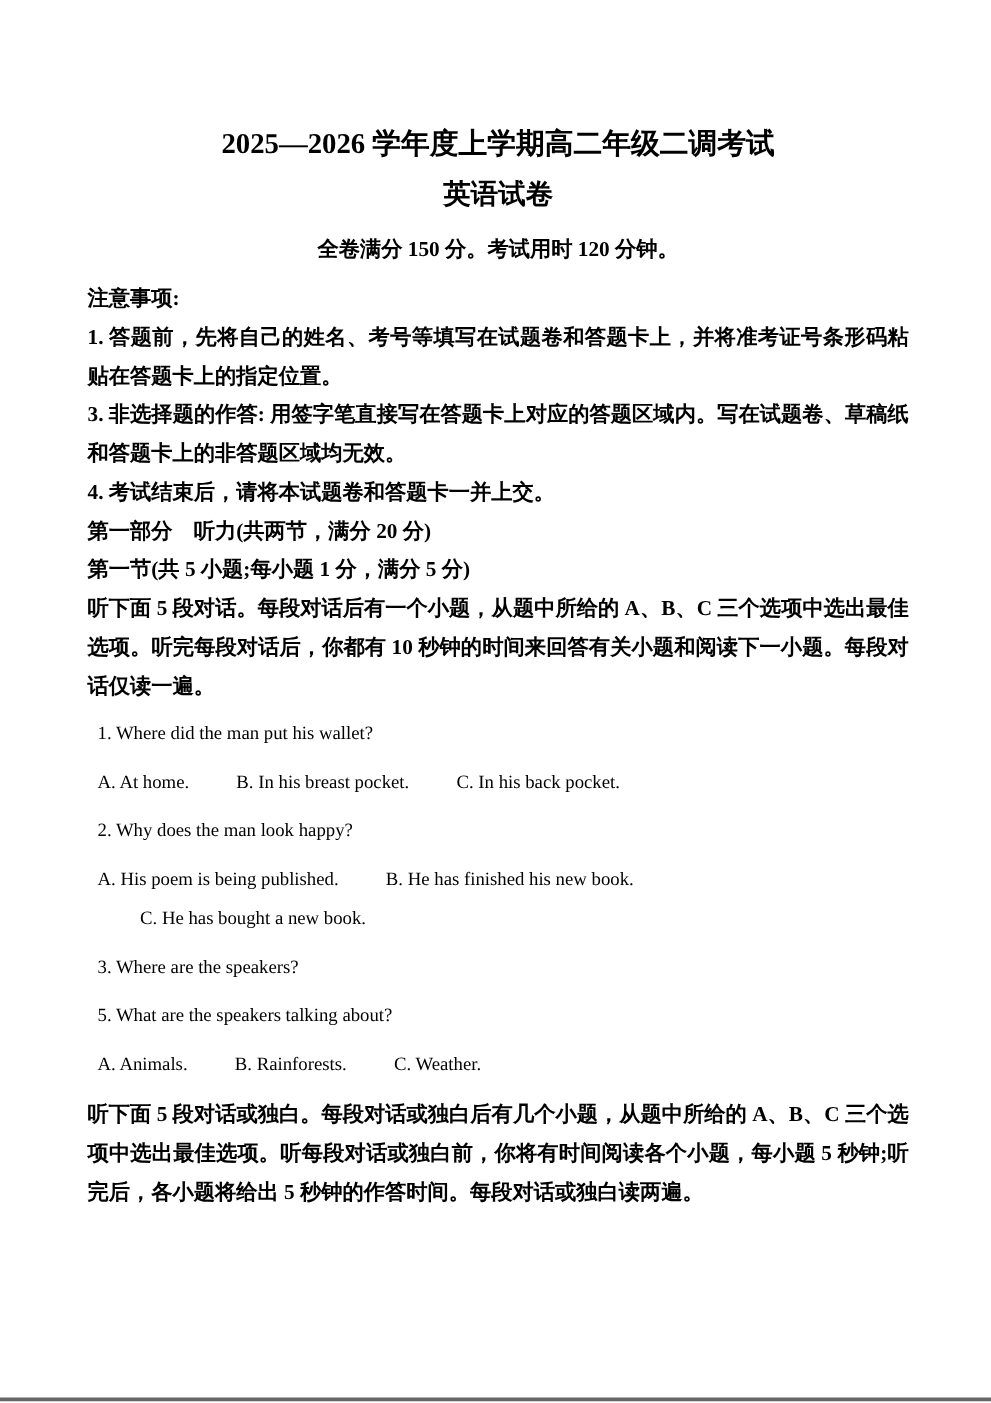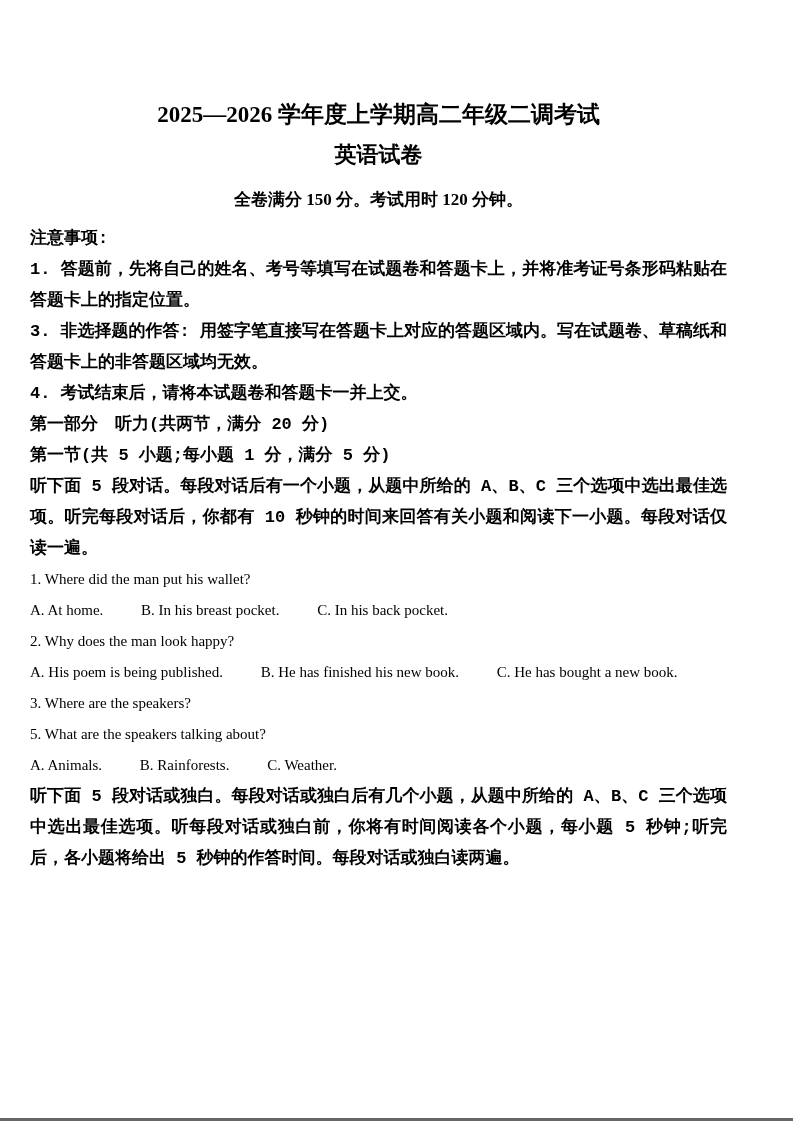--- a/index.html
+++ b/index.html
@@ -6,21 +6,21 @@
   body {
     width: 793px;
     height: 1122px;
     background: #ffffff;
     color: #000000;
     font-family: "Liberation Serif", "DejaVu Serif", serif;
     position: relative;
     overflow: hidden;
   }
   .content {
-    padding: 98px 66px 0 30px;
+    padding: 98px 66px 0 70px;
   }
   .exam-title {
     margin: 0;
     font-size: 23px;
     line-height: 34px;
     font-weight: bold;
     text-align: center;
   }
   .paper-title {
     margin: 6px 0 0 0;
@@ -35,25 +35,24 @@
     line-height: 31px;
     font-weight: bold;
     text-align: center;
   }
   .cn {
     margin: 0;
     font-size: 17px;
     line-height: 31px;
     font-weight: bold;
     text-align: justify;
-    font-family: Liberation Mono, monospace;
   }
   .cn.first { margin-top: 8px; }
   .en {
-    margin: 0;
+    margin: 8px;
     font-size: 15px;
     line-height: 31px;
     font-weight: normal;
     text-align: left;
   }
   .option { display: inline-block; }
   .option + .option { margin-left: 34px; }
   .bottom-line {
     position: absolute;
     left: 0;

